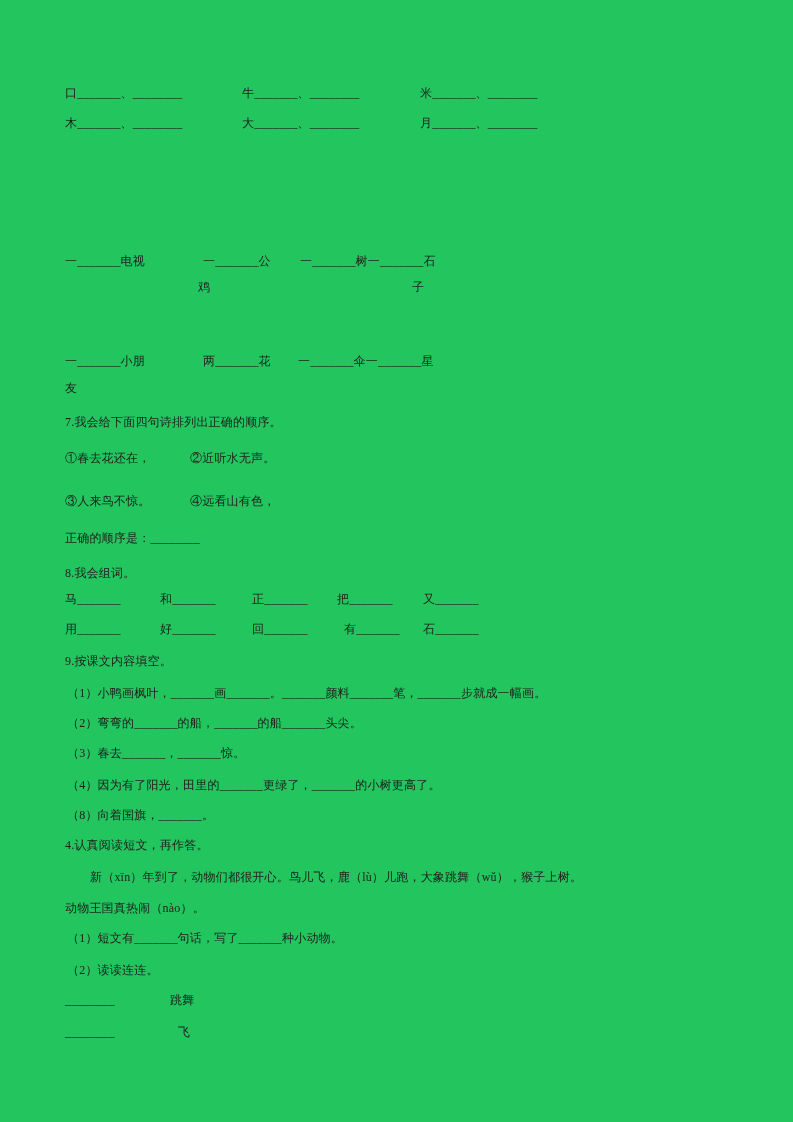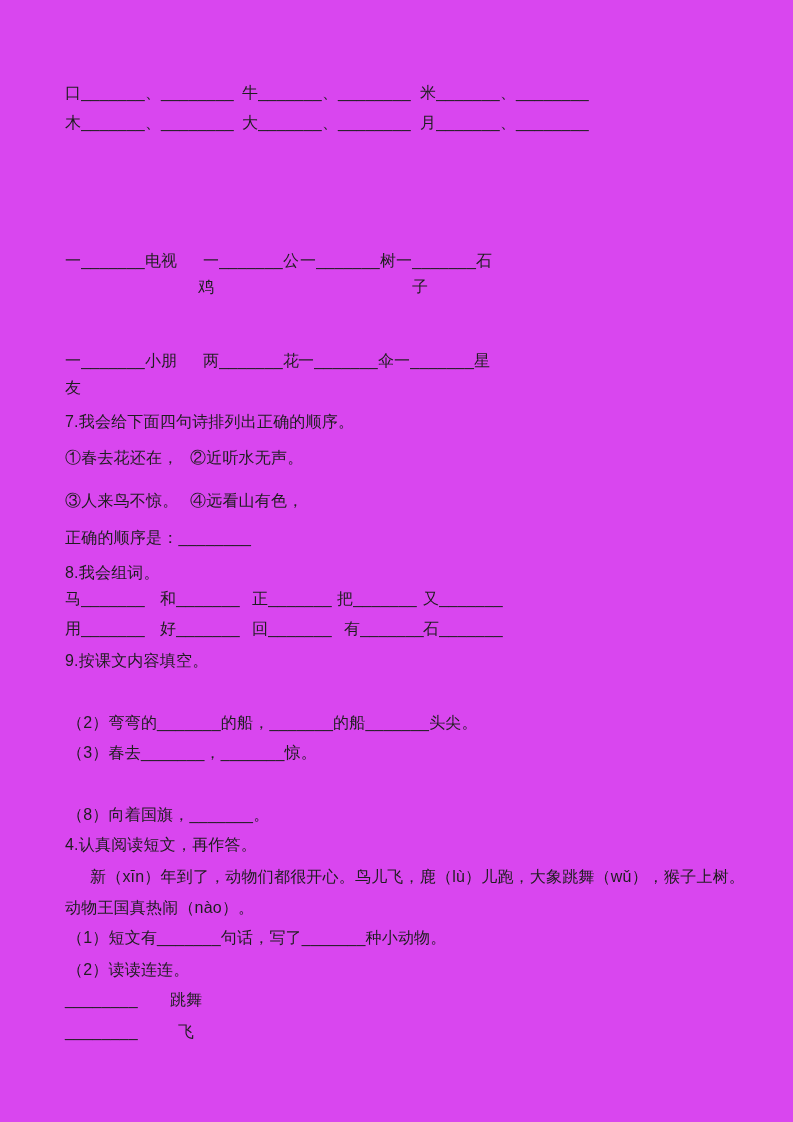--- a/index.html
+++ b/index.html
@@ -1,22 +1,22 @@
 <!DOCTYPE html>
 <html><head>
 <meta charset="utf-8">
 <style>
   html, body { margin:0; padding:0; background:#ffffff; }
   .page {
     position:relative;
     width:793px;
     height:1122px;
-    background:#d946ef;
-    font-family:Liberation Sans, sans-serif;
-    font-size:16px;
+    background:#22c55e;
+    font-family:Liberation Serif, serif;
+    font-size:12px;
     color:#1e1e1e;
     overflow:hidden;
   }
   .tl {
     position:absolute;
     white-space:pre;
     line-height:20px;
     letter-spacing:0.2px;
   }
 </style>
@@ -57,22 +57,24 @@
   <span class="tl" style="left:252px; top:589px">正_______</span>
   <span class="tl" style="left:337px; top:589px">把_______</span>
   <span class="tl" style="left:423px; top:589px">又_______</span>
   <span class="tl" style="left:65px;  top:619px">用_______</span>
   <span class="tl" style="left:160px; top:619px">好_______</span>
   <span class="tl" style="left:252px; top:619px">回_______</span>
   <span class="tl" style="left:344px; top:619px">有_______</span>
   <span class="tl" style="left:423px; top:619px">石_______</span>
 
   <span class="tl" style="left:65px; top:651px">9.按课文内容填空。</span>
+  <span class="tl" style="left:67px; top:683px">（1）小鸭画枫叶，_______画_______。_______颜料_______笔，_______步就成一幅画。</span>
   <span class="tl" style="left:67px; top:713px">（2）弯弯的_______的船，_______的船_______头尖。</span>
   <span class="tl" style="left:67px; top:743px">（3）春去_______，_______惊。</span>
+  <span class="tl" style="left:67px; top:775px">（4）因为有了阳光，田里的_______更绿了，_______的小树更高了。</span>
   <span class="tl" style="left:67px; top:805px">（8）向着国旗，_______。</span>
 
   <span class="tl" style="left:65px; top:835px">4.认真阅读短文，再作答。</span>
   <span class="tl" style="left:65px; top:898px">动物王国真热闹（nào）。</span>
   <span class="tl" style="left:90px; top:867px">新（xīn）年到了，动物们都很开心。鸟儿飞，鹿（lù）儿跑，大象跳舞（wǔ），猴子上树。</span>
   <span class="tl" style="left:67px; top:928px">（1）短文有_______句话，写了_______种小动物。</span>
   <span class="tl" style="left:67px; top:960px">（2）读读连连。</span>
 
   <span class="tl" style="left:65px;  top:990px">________</span>
   <span class="tl" style="left:170px; top:990px">跳舞</span>

